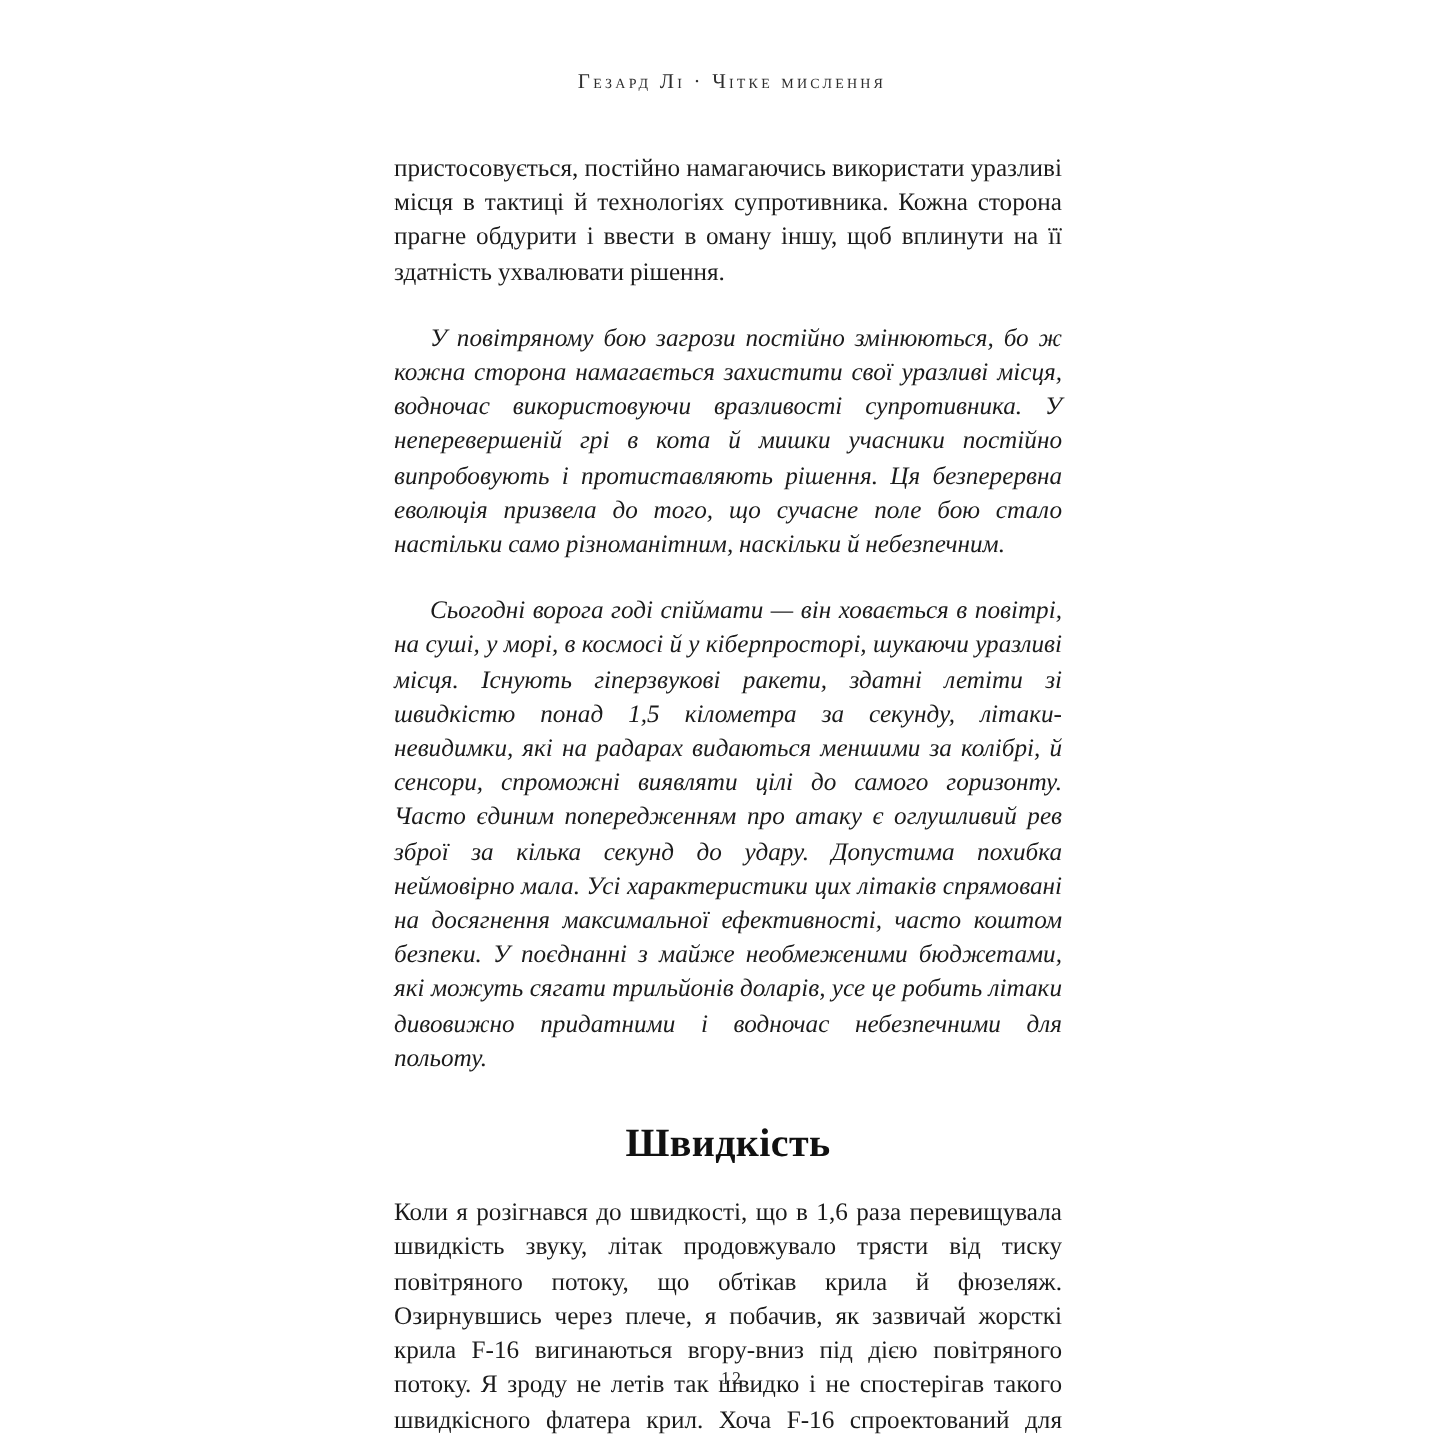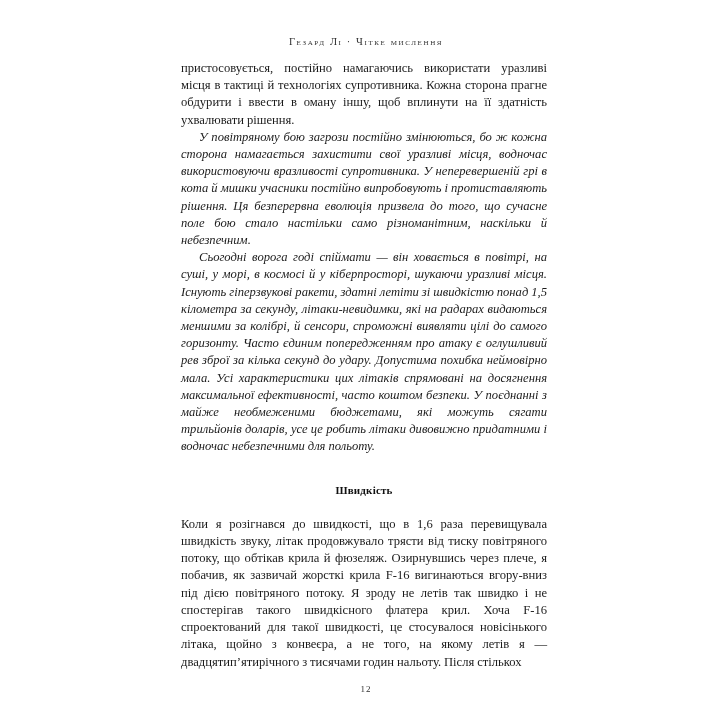--- a/index.html
+++ b/index.html
@@ -34,26 +34,26 @@
     left: 181px;
     top: 60px;
     width: 366px;
     text-align: justify;
     font-size: 12.6px;
     line-height: 17.2px;
     hyphens: auto;
     -webkit-hyphens: auto;
     word-spacing: -0.2px;
   }
-  .para { margin: 0; padding: 0; }
+  .para { margin: 16px; padding: 0; }
   .para.indent { text-indent: 18px; font-style: italic; }
   .section-heading {
     margin: 26px 0 17px 0;
     text-align: center;
-    font-size: 11px;
+    font-size: 20px;
     font-weight: bold;
     letter-spacing: 0.2px;
     color: #111111;
   }
   .page-number {
     position: absolute;
     bottom: 26px;
     left: 0;
     right: 0;
     text-align: center;

